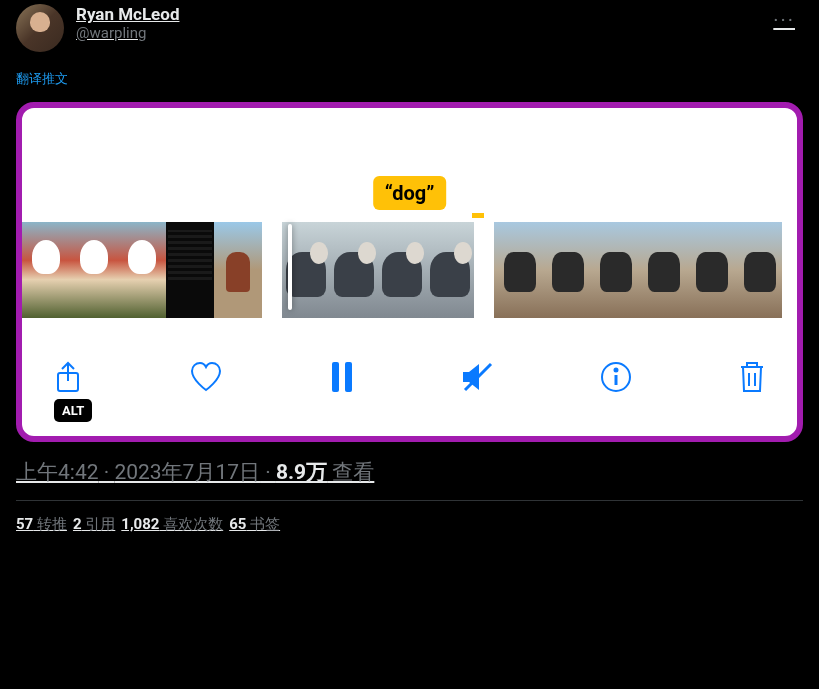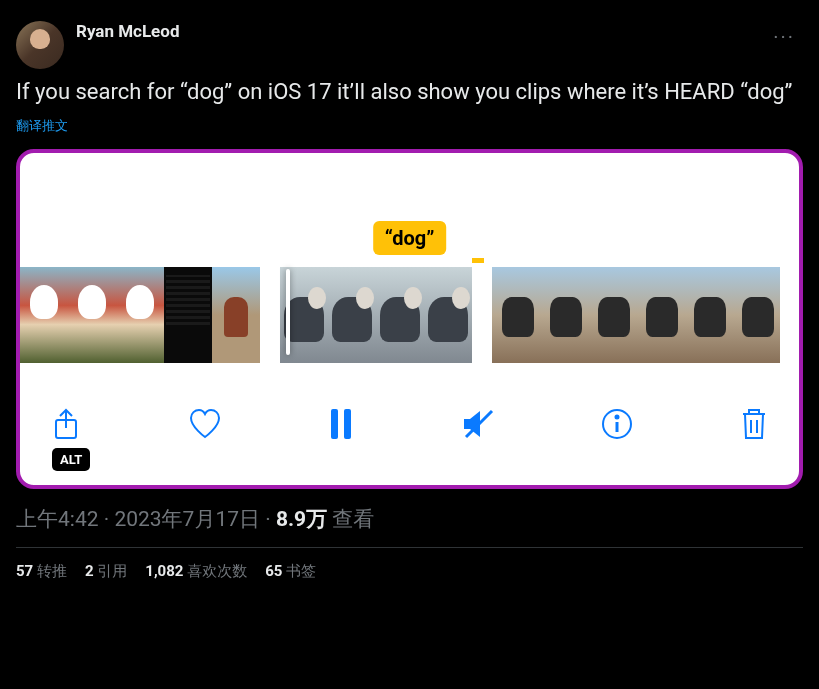--- a/index.html
+++ b/index.html
@@ -4,21 +4,21 @@
   <style>
     * { margin: 0; padding: 0; box-sizing: border-box; }
     body {
       background: #000;
       font-family: -apple-system, BlinkMacSystemFont, "Segoe UI", Roboto, Helvetica, Arial, sans-serif;
       color: #e7e9ea;
       width: 819px;
       height: 689px;
       overflow: hidden;
     }
-    .tweet { padding: 21px 16px; }
+    .tweet { padding: 4px 16px; text-decoration: underline; }
     .header { display: flex; align-items: flex-start; gap: 12px; margin-bottom: 8px; }
     .avatar {
       width: 48px; height: 48px; border-radius: 50%;
       background: linear-gradient(135deg, #8a7558 0%, #4a3528 50%, #3a2a20 100%);
       flex-shrink: 0;
       position: relative;
       overflow: hidden;
     }
     .avatar::after {
       content: "";
@@ -29,21 +29,21 @@
       border-radius: 50% 50% 45% 45%;
     }
     .name-block { flex: 1; }
     .display-name { font-weight: 700; font-size: 17px; color: #e7e9ea; }
     .handle { font-size: 15px; color: #71767b; }
     .more { color: #71767b; font-size: 20px; padding: 4px 8px; cursor: pointer; letter-spacing: 2px; }
     .tweet-text { font-size: 22px; line-height: 1.35; color: #e7e9ea; margin-top: 6px; }
     .translate-link { color: #1d9bf0; font-size: 13px; margin-top: 10px; display: inline-block; cursor: pointer; }
     .media {
       margin-top: 14px;
-      border: 4px solid #a21caf;
+      border: 6px solid #a21caf;
       border-radius: 18px;
       background: #fff;
       position: relative;
       overflow: hidden;
       height: 340px;
       display: flex;
       flex-direction: column;
     }
     .white-top { flex: 0 0 110px; position: relative; }
     .dog-tag {
@@ -105,41 +105,41 @@
     }
     .meta-row {
       margin-top: 16px;
       color: #71767b;
       font-size: 21px;
     }
     .meta-row .views-num { color: #e7e9ea; font-weight: 700; }
     .divider { border-top: 1px solid #2f3336; margin-top: 14px; }
     .stats-row {
       display: flex;
-      gap: 18px;
+      gap: 6px;
       padding-top: 14px;
       font-size: 15px;
       color: #71767b;
     }
     .stat .num { color: #e7e9ea; font-weight: 700; }
   </style>
 </head>
 <body>
 
 <div class="tweet">
 
   <div class="header">
     <div class="avatar"></div>
     <div class="name-block">
       <div class="display-name">Ryan McLeod</div>
+      <div class="handle">@warpling</div>
     </div>
     <div class="more">···</div>
   </div>
 
-  <div class="tweet-text">If you search for “dog” on iOS 17 it’ll also show you clips where it’s HEARD “dog”</div>
 
   <a class="translate-link">翻译推文</a>
 
   <div class="media">
     <div class="white-top">
       <div class="dog-tag">“dog”</div>
       <div class="pointer"></div>
     </div>
     <div class="clips-row">
       <div class="clip-group">

